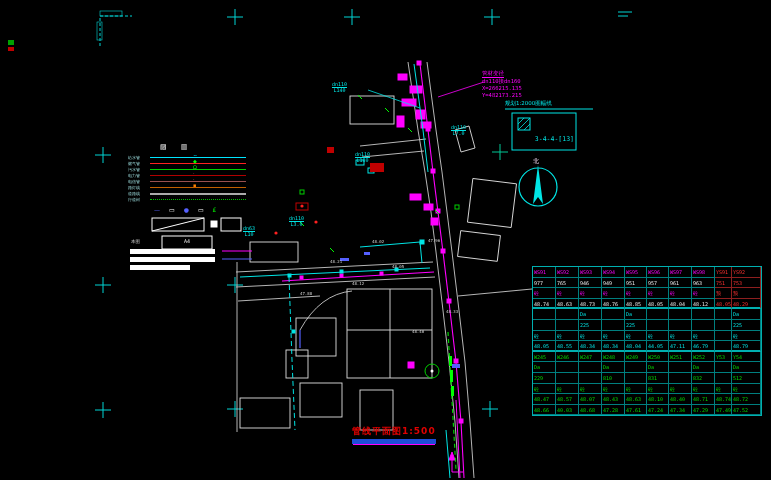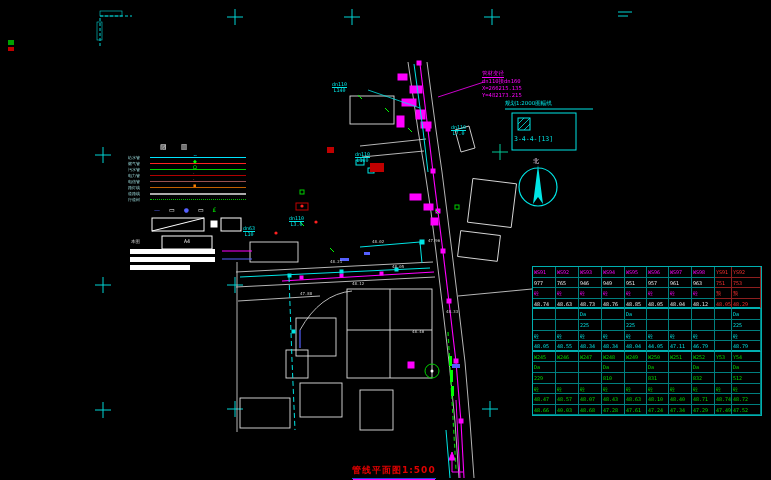--- a/index.html
+++ b/index.html
@@ -8,24 +8,24 @@
   svg{position:absolute;left:0;top:0;}
   .ov{position:absolute;white-space:nowrap;}
   
   .plabel{position:absolute;color:#00e5e5;font:5px "DejaVu Sans Mono",monospace;line-height:5px;text-align:center;}
   .plabel .pl2{border-top:1px solid #00e5e5;}
   .spot{position:absolute;color:#d8d8d8;font:4px "DejaVu Sans Mono",monospace;}
   
   #junction-anno{left:482px;top:70px;color:#ff00ff;font:5.5px "DejaVu Sans Mono",monospace;line-height:7px;}
   #junction-anno .jt{border-bottom:1px solid #ff00ff;display:inline-block;}
   #sheet-note{left:505px;top:100px;color:#00e5e5;font:5.5px "DejaVu Sans",sans-serif;}
-  #sheet-no{left:514px;top:135px;width:60px;text-align:left;color:#00e5e5;font:6.5px "DejaVu Sans Mono",monospace;}
+  #sheet-no{left:514px;top:135px;width:60px;text-align:right;color:#00e5e5;font:6.5px "DejaVu Sans Mono",monospace;}
   #north-label{left:533px;top:157px;color:#f0d8f0;font:6px "DejaVu Sans",sans-serif;}
-  #map-title{left:352px;top:464px;color:#e00000;font:9px "DejaVu Sans",sans-serif;font-weight:bold;
-             letter-spacing:1px;border-bottom:1px solid #1d4ed8;box-shadow:0 2px 0 -1px #ff00ff;padding-bottom:1px;}
+  #map-title{left:352px;top:425px;color:#e00000;font:9px "DejaVu Sans",sans-serif;font-weight:bold;
+             letter-spacing:1px;border-bottom:5px solid #1d4ed8;box-shadow:0 2px 0 -1px #ff00ff;padding-bottom:1px;}
   
   #legend{left:128px;top:143px;width:118px;}
   .lg-head{display:flex;gap:14px;padding-left:32px;color:#fff;font-size:7px;height:12px;}
   .lgrow{position:relative;height:6px;}
   .lgname{position:absolute;left:0;top:0;font-size:4px;color:#9adadb;line-height:6px;}
   .lgline{position:absolute;left:22px;right:0;top:2px;}
   .lgmid{position:absolute;left:55%;top:-3px;font-size:5px;line-height:6px;}
   #legend-syms{position:relative;margin-top:3px;height:8px;display:flex;gap:9px;padding-left:26px;font-size:6px;line-height:8px;}
   #legend-note1{left:131px;top:239px;color:#cfcfcf;font-size:4.5px;}
   #legend-a4{left:162px;top:238px;width:50px;text-align:center;color:#e8e8e8;font:5px "DejaVu Sans Mono",monospace;}

